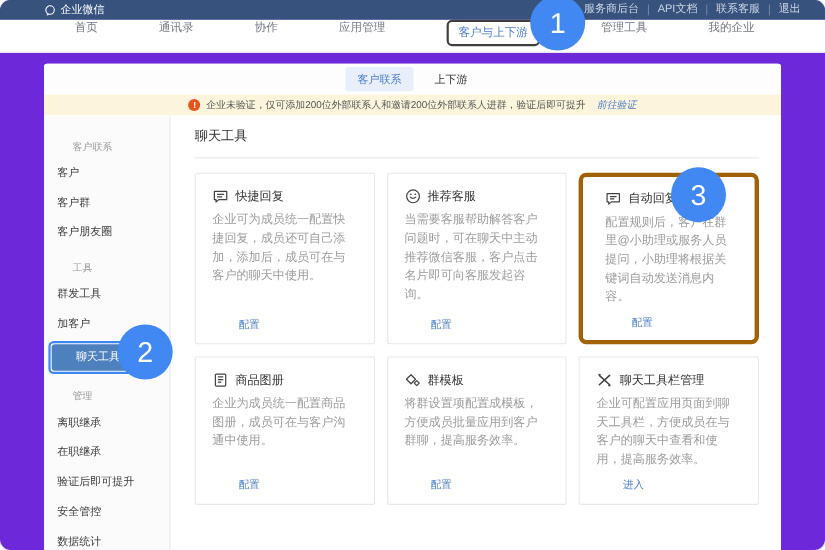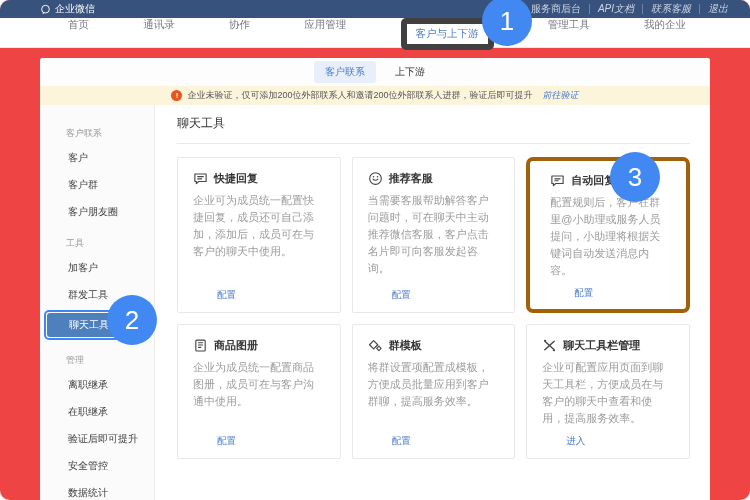--- a/index.html
+++ b/index.html
@@ -1,33 +1,33 @@
 <!DOCTYPE html>
 <html><head>
 <meta charset="utf-8">
 <style>
   html,body{margin:0;padding:0;background:#fff;font-family:"Liberation Sans","DejaVu Sans",sans-serif;}
   .screen{position:relative;width:750px;height:500px;border-radius:10px;overflow:hidden;
-          background:#ef4444;box-shadow:0 0 0 1px #e2e2e2;}
+          background:#6d28d9;box-shadow:0 0 0 1px #e2e2e2;}
 
   
   .topbar{height:18px;background:#36527d;display:flex;align-items:center;
           color:#fff;font-size:10px;padding:0 14px 0 40px;}
   .logo{display:flex;align-items:center;gap:4px;}
   .logo svg{display:block;}
   .topbar-links{margin-left:auto;display:flex;}
   .topbar-links a{color:#cdd6e4;text-decoration:none;padding:0 8px;line-height:10px;}
-  .topbar-links a + a{border-left:1px solid rgba(255,255,255,.28);font-style:italic;}
+  .topbar-links a + a{border-left:1px solid rgba(255,255,255,.28);}
 
   
   .navbar{height:29px;background:#fff;border-bottom:1px solid #e9e9e9;
           display:flex;align-items:flex-start;justify-content:space-between;
           padding:0 64px 0 68px;font-size:10.5px;color:#747881;}
   .nav-item{cursor:pointer;white-space:nowrap;}
-  .nav-item.active{color:#4b7bc8;border:6px solid #404040;border-radius:5px;
+  .nav-item.active{color:#4b7bc8;border:2px solid #404040;border-radius:5px;
                    padding:3px 9px;background:#fff;}
 
   
   .page{position:relative;height:453px;padding-top:10px;box-sizing:border-box;}
   .container{margin:0 40px;background:#fff;border-radius:3px 3px 0 0;
              height:443px;display:flex;flex-direction:column;box-sizing:border-box;}
 
   .tabband{height:28px;display:flex;align-items:center;justify-content:center;
            gap:8px;font-size:10px;background:#fdfdfe;border-radius:3px 3px 0 0;}
   .tab{padding:4px 11px;border-radius:3px;color:#333;cursor:pointer;}
@@ -39,36 +39,36 @@
             font-size:8px;font-weight:bold;display:flex;align-items:center;
             justify-content:center;margin-right:5px;flex:none;}
   .banner a{color:#4b7bc8;text-decoration:none;margin-left:10px;font-style:italic;}
 
   .content{flex:1;display:flex;min-height:0;background:#fff;}
 
   
   .sidebar{width:115px;flex:none;background:#fbfbfc;border-right:1px solid #ececec;
            padding-top:10px;box-sizing:border-box;overflow:hidden;font-size:10px;color:#3d3d3d;}
   .side-section{font-size:9px;color:#9b9b9b;padding:12px 0 4px 26px;}
-  .side-item{height:27px;line-height:27px;padding-left:28px;cursor:pointer;}
+  .side-item{height:27px;line-height:27px;padding-left:12px;cursor:pointer;}
   .side-active-wrap{margin:2px 4px;border:2px solid #3d87f5;border-radius:5px;padding:1px;}
   .side-item.active{height:24px;line-height:24px;background:#4e80bd;color:#fff;
                     border-radius:3px;padding-left:22px;}
 
   
   .main{flex:1;padding:10px 20px 0 22px;box-sizing:border-box;}
   .main-title{font-size:12px;color:#333;font-weight:500;padding-bottom:11px;
               border-bottom:1px solid #e9e9e9;}
   .cards{margin-top:13px;display:grid;grid-template-columns:repeat(3,1fr);gap:11px;}
   .card{border:1px solid #e8e8e8;border-radius:2px;padding:13px 15px 10px;
         min-height:72px;display:flex;flex-direction:column;background:#fff;}
   .card.annotated{border:4px solid #a16207;border-radius:7px;padding:12px 20px 9px;}
   .card-head{display:flex;align-items:center;gap:6px;}
   .card-head svg{flex:none;display:block;}
-  .card-title{font-size:11px;font-weight:bold;color:#333;}
+  .card-title{font-size:11px;font-weight:normal;color:#333;}
   .card-desc{font-size:11px;color:#9c9c9c;line-height:1.55;margin-top:6px;}
   .card-action{margin-top:auto;padding-top:8px;font-size:9.5px;color:#4b7bc8;
                text-decoration:none;cursor:pointer;margin-left:24px;}
 
   
   .callout{position:absolute;width:50px;height:50px;border-radius:50%;background:#4188f2;
            color:#fff;display:flex;align-items:center;justify-content:center;
            font-size:26px;font-weight:500;z-index:40;}
   .c1{left:482px;top:-4px;}
   .c2{left:107px;top:247px;}
@@ -122,22 +122,22 @@
       </div>
 
       <div class="content">
 
         <div class="sidebar">
           <div class="side-section">客户联系</div>
           <div class="side-item">客户</div>
           <div class="side-item">客户群</div>
           <div class="side-item">客户朋友圈</div>
           <div class="side-section">工具</div>
+          <div class="side-item">群发工具</div>
           <div class="side-item">加客户</div>
-          <div class="side-item">群发工具</div>
           <div class="side-active-wrap">
             <div class="side-item active">聊天工具</div>
           </div>
           <div class="side-section">管理</div>
           <div class="side-item">离职继承</div>
           <div class="side-item">在职继承</div>
           <div class="side-item">验证后即可提升</div>
           <div class="side-item">安全管控</div>
           <div class="side-item">数据统计</div>
         </div>

